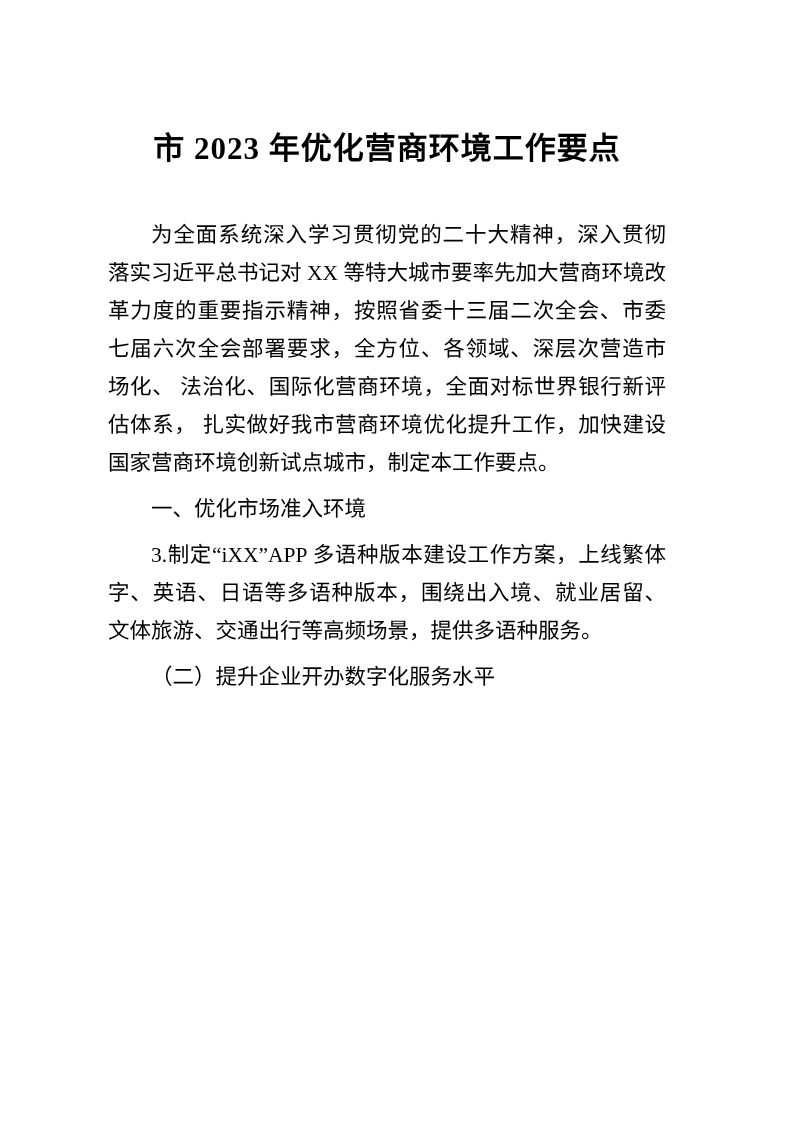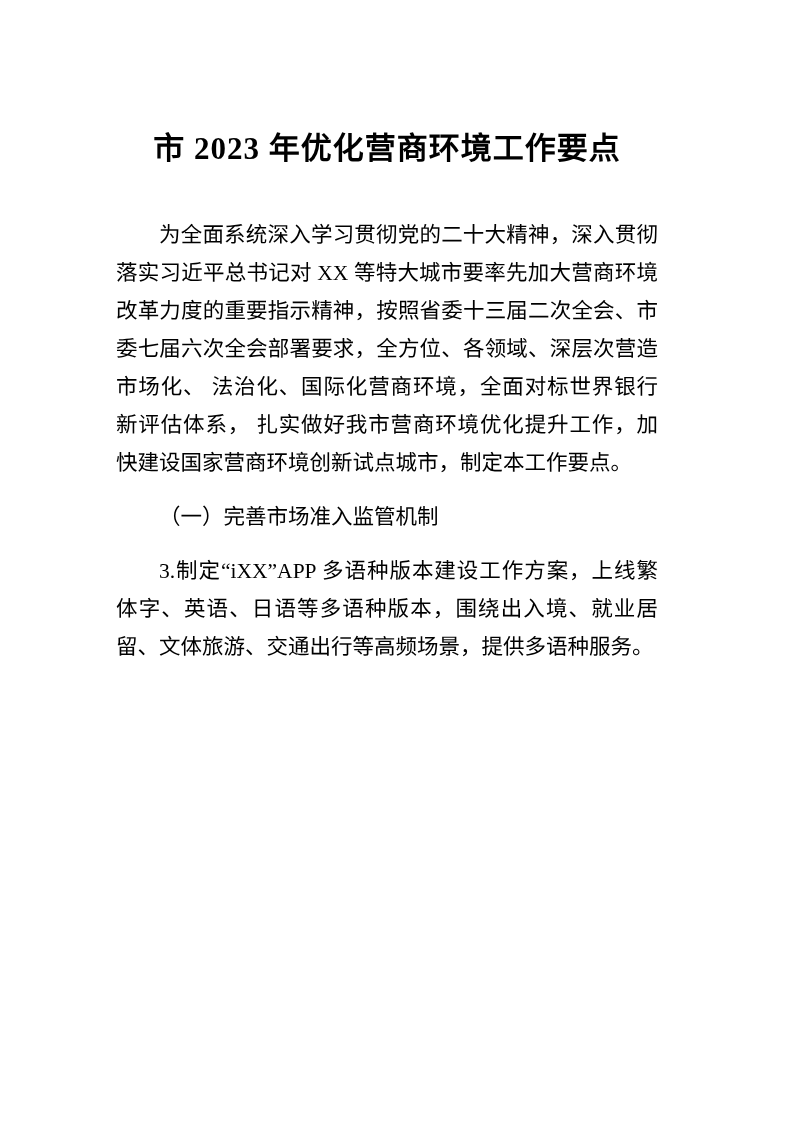--- a/index.html
+++ b/index.html
@@ -22,35 +22,36 @@
   .doc-title {
     margin: 0 0 46px 0;
     font-size: 31px;
     font-weight: bold;
     line-height: 42px;
     text-align: center;
     letter-spacing: 1px;
     white-space: nowrap;
   }
   .doc-body p.para {
-    margin: 16px;
+    margin: 8px;
     font-size: 21.5px;
     line-height: 38px;
     text-align: justify;
     text-indent: 2em;
     word-break: break-all;
   }
   .doc-body p.heading1,
   .doc-body p.heading2 {
     text-align: left;
   }
 </style>
 </head>
 <body>
 
 <div class="page">
   <h1 class="doc-title">市 2023 年优化营商环境工作要点</h1>
   <div class="doc-body">
       <p class="para body">为全面系统深入学习贯彻党的二十大精神，深入贯彻落实习近平总书记对 XX 等特大城市要率先加大营商环境改革力度的重要指示精神，按照省委十三届二次全会、市委七届六次全会部署要求，全方位、各领域、深层次营造市场化、 法治化、国际化营商环境，全面对标世界银行新评估体系， 扎实做好我市营商环境优化提升工作，加快建设国家营商环境创新试点城市，制定本工作要点。</p>
-      <p class="para heading2">（一）完善市场准入监管机制</p>
+      <p class="para heading1">一、优化市场准入环境</p>
       <p class="para body">3.制定“iXX”APP 多语种版本建设工作方案，上线繁体字、英语、日语等多语种版本，围绕出入境、就业居留、文体旅游、交通出行等高频场景，提供多语种服务。</p>
+      <p class="para heading2">（二）提升企业开办数字化服务水平</p>
     </div>
 </div>
 
 </body></html>

